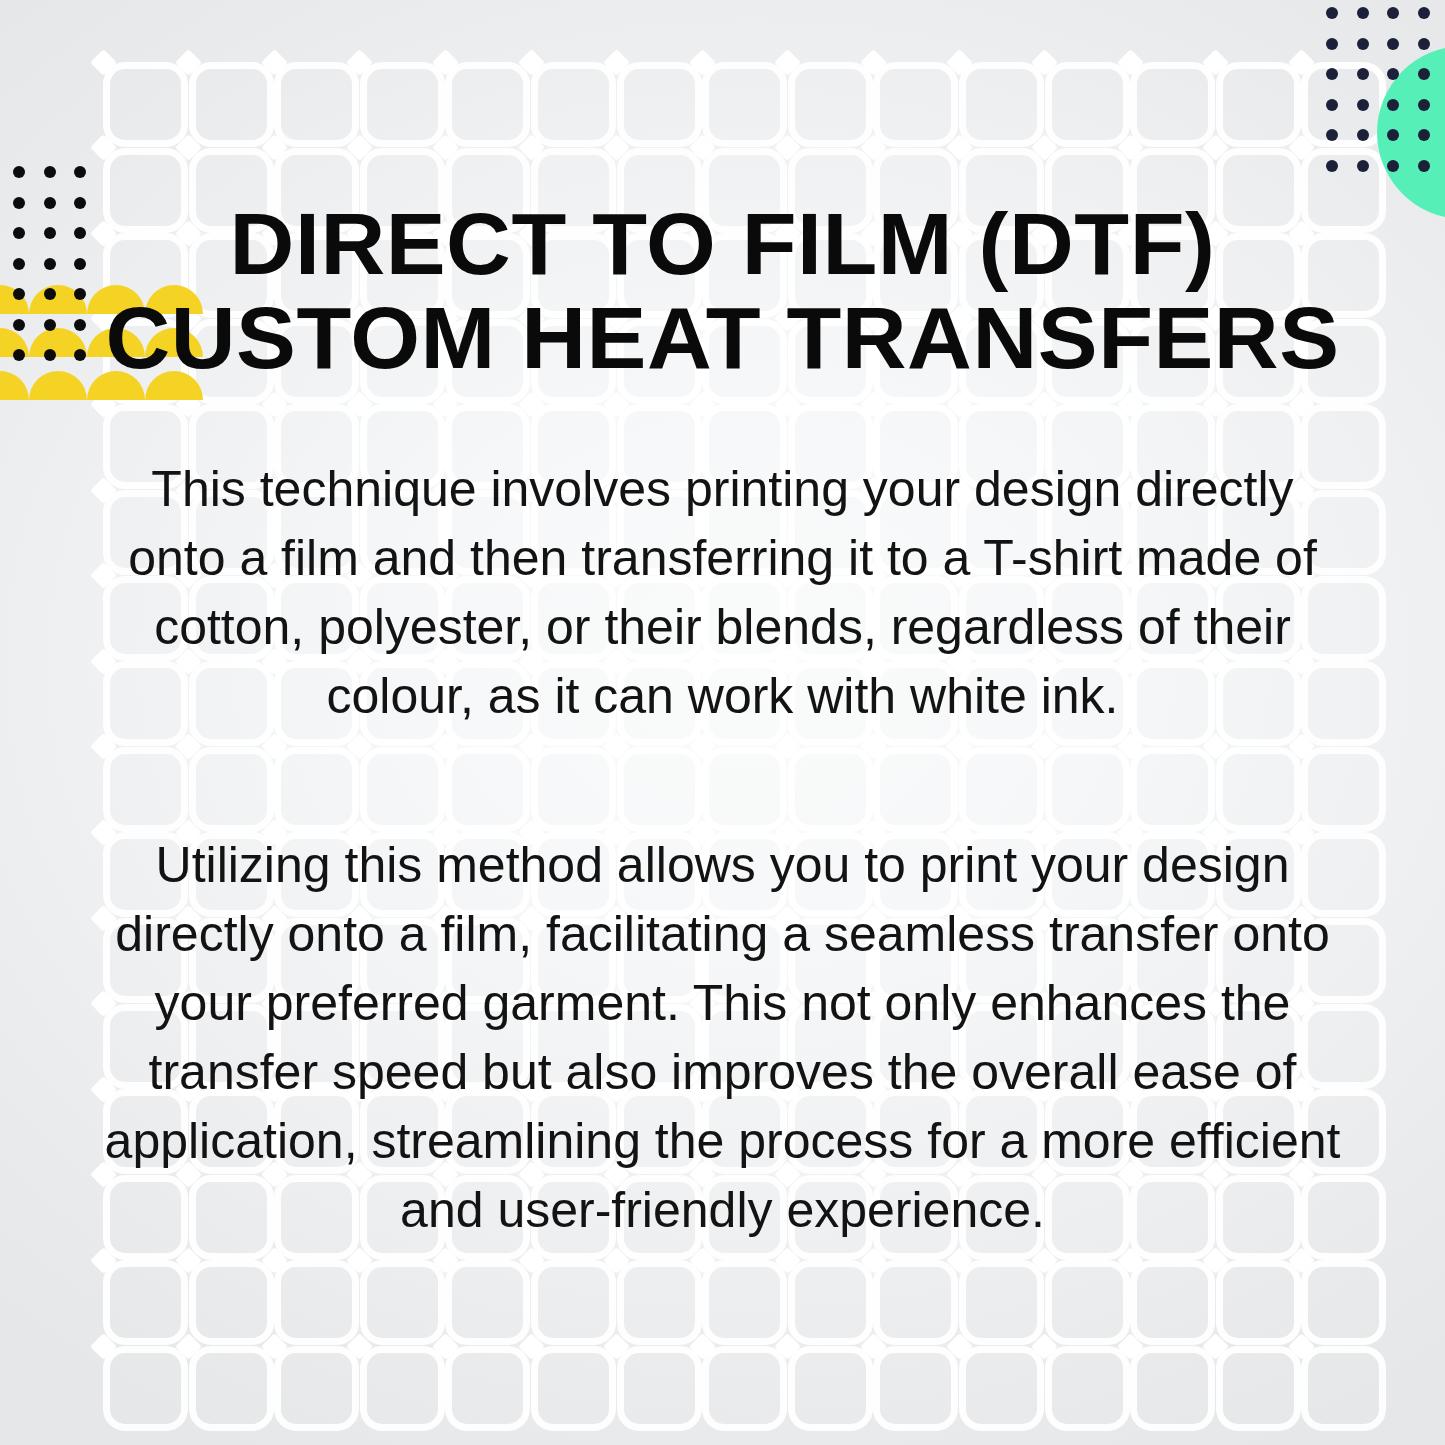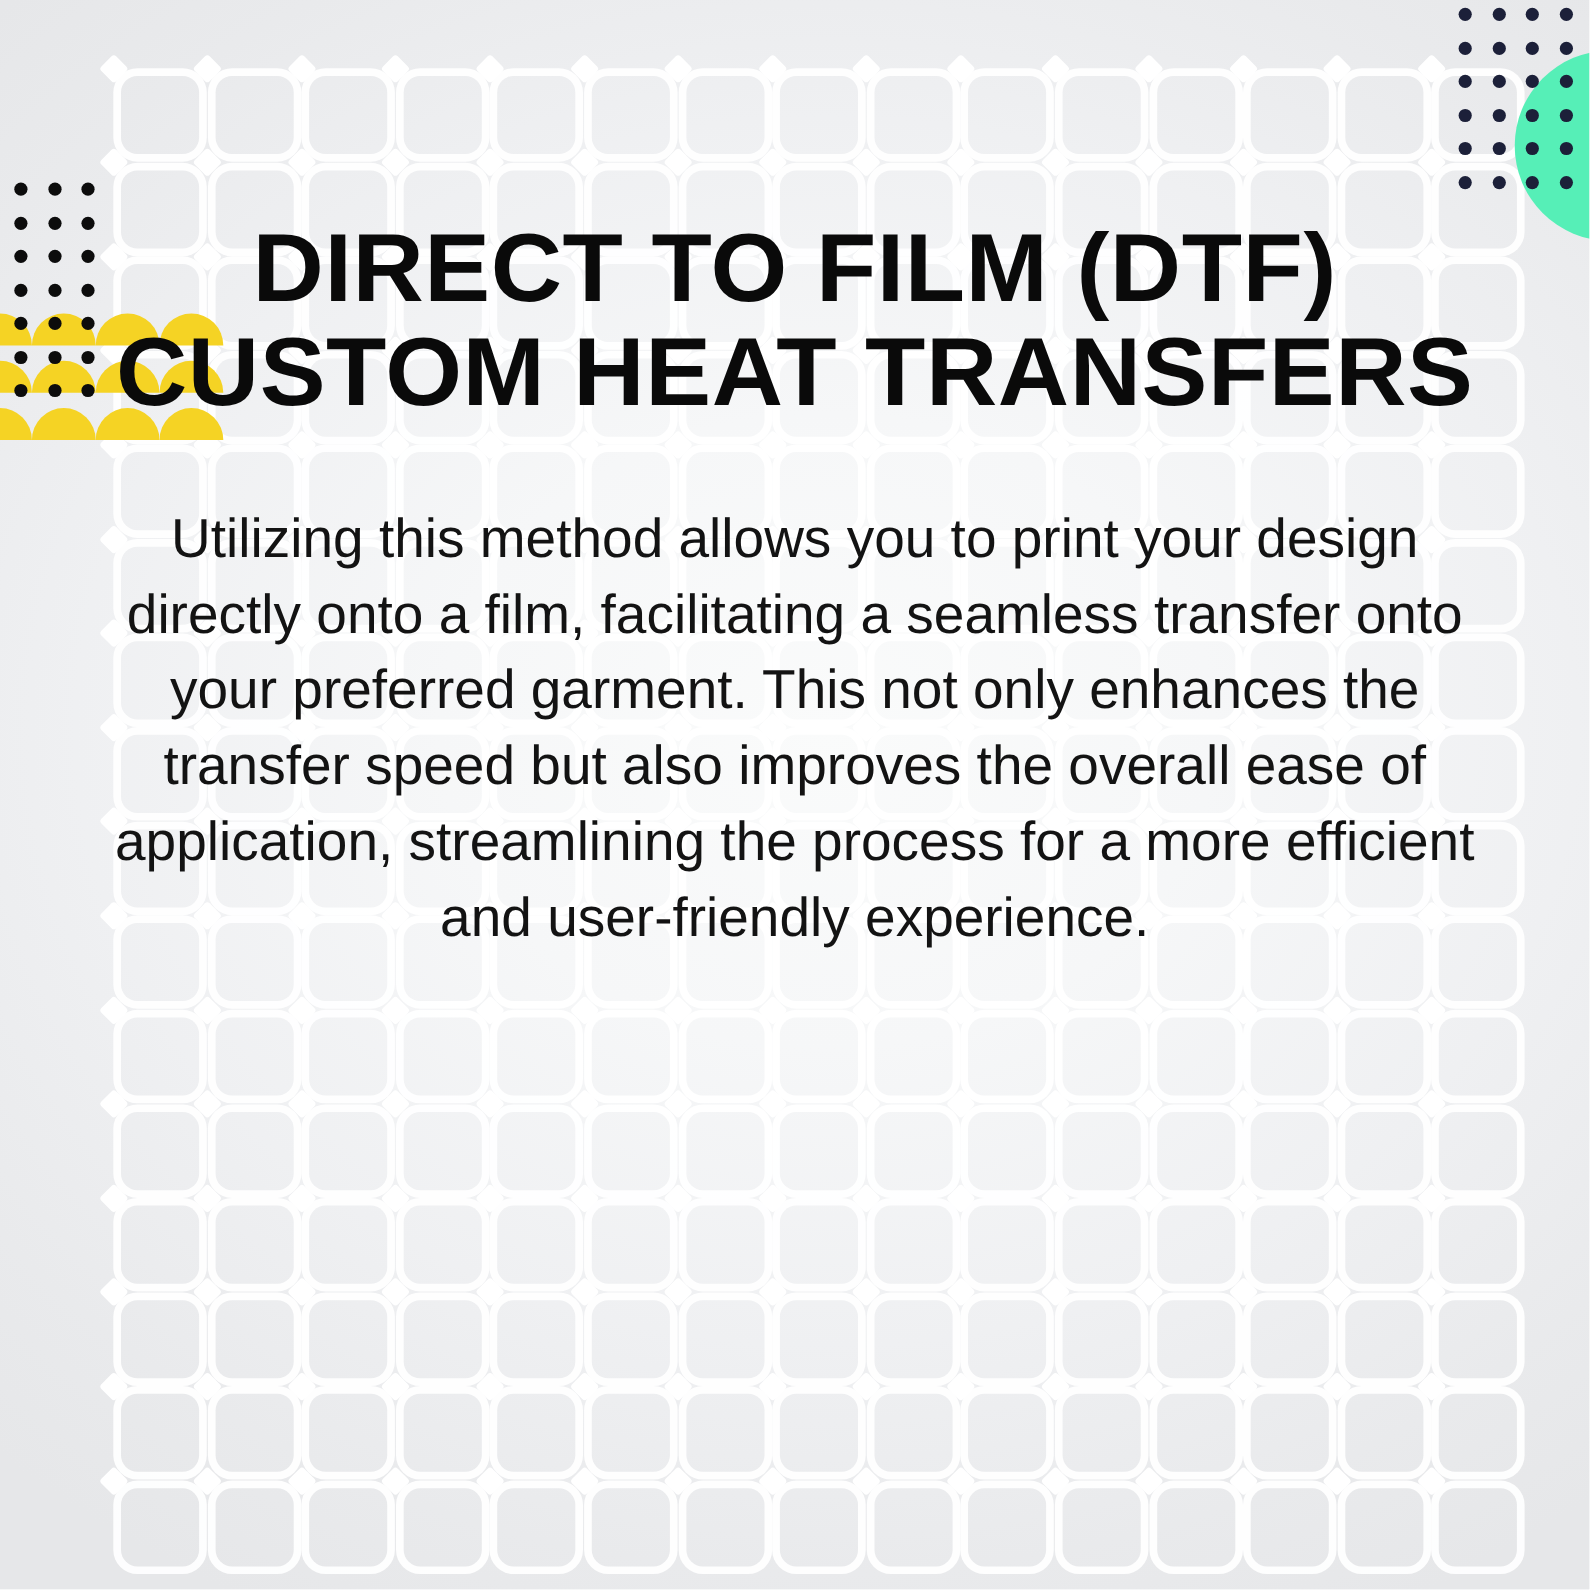--- a/index.html
+++ b/index.html
@@ -680,17 +680,18 @@
     </div>
 
   <div class="content">
 
     <h1 class="title">
       <span class="tline">DIRECT TO FILM (DTF)</span>
       <span class="tline">CUSTOM HEAT TRANSFERS</span>
     </h1>
 
     <div class="body-block">
+      <p class="para">This technique involves printing your design directly onto a film and then transferring it to a T-shirt made of cotton, polyester, or their blends, regardless of their colour, as it can work with white ink.</p>
       <p class="para">Utilizing this method allows you to print your design directly onto a film, facilitating a seamless transfer onto your preferred garment. This not only enhances the transfer speed but also improves the overall ease of application, streamlining the process for a more efficient and user-friendly experience.</p>
     </div>
 
   </div>
 </div>
 
 </body></html>

